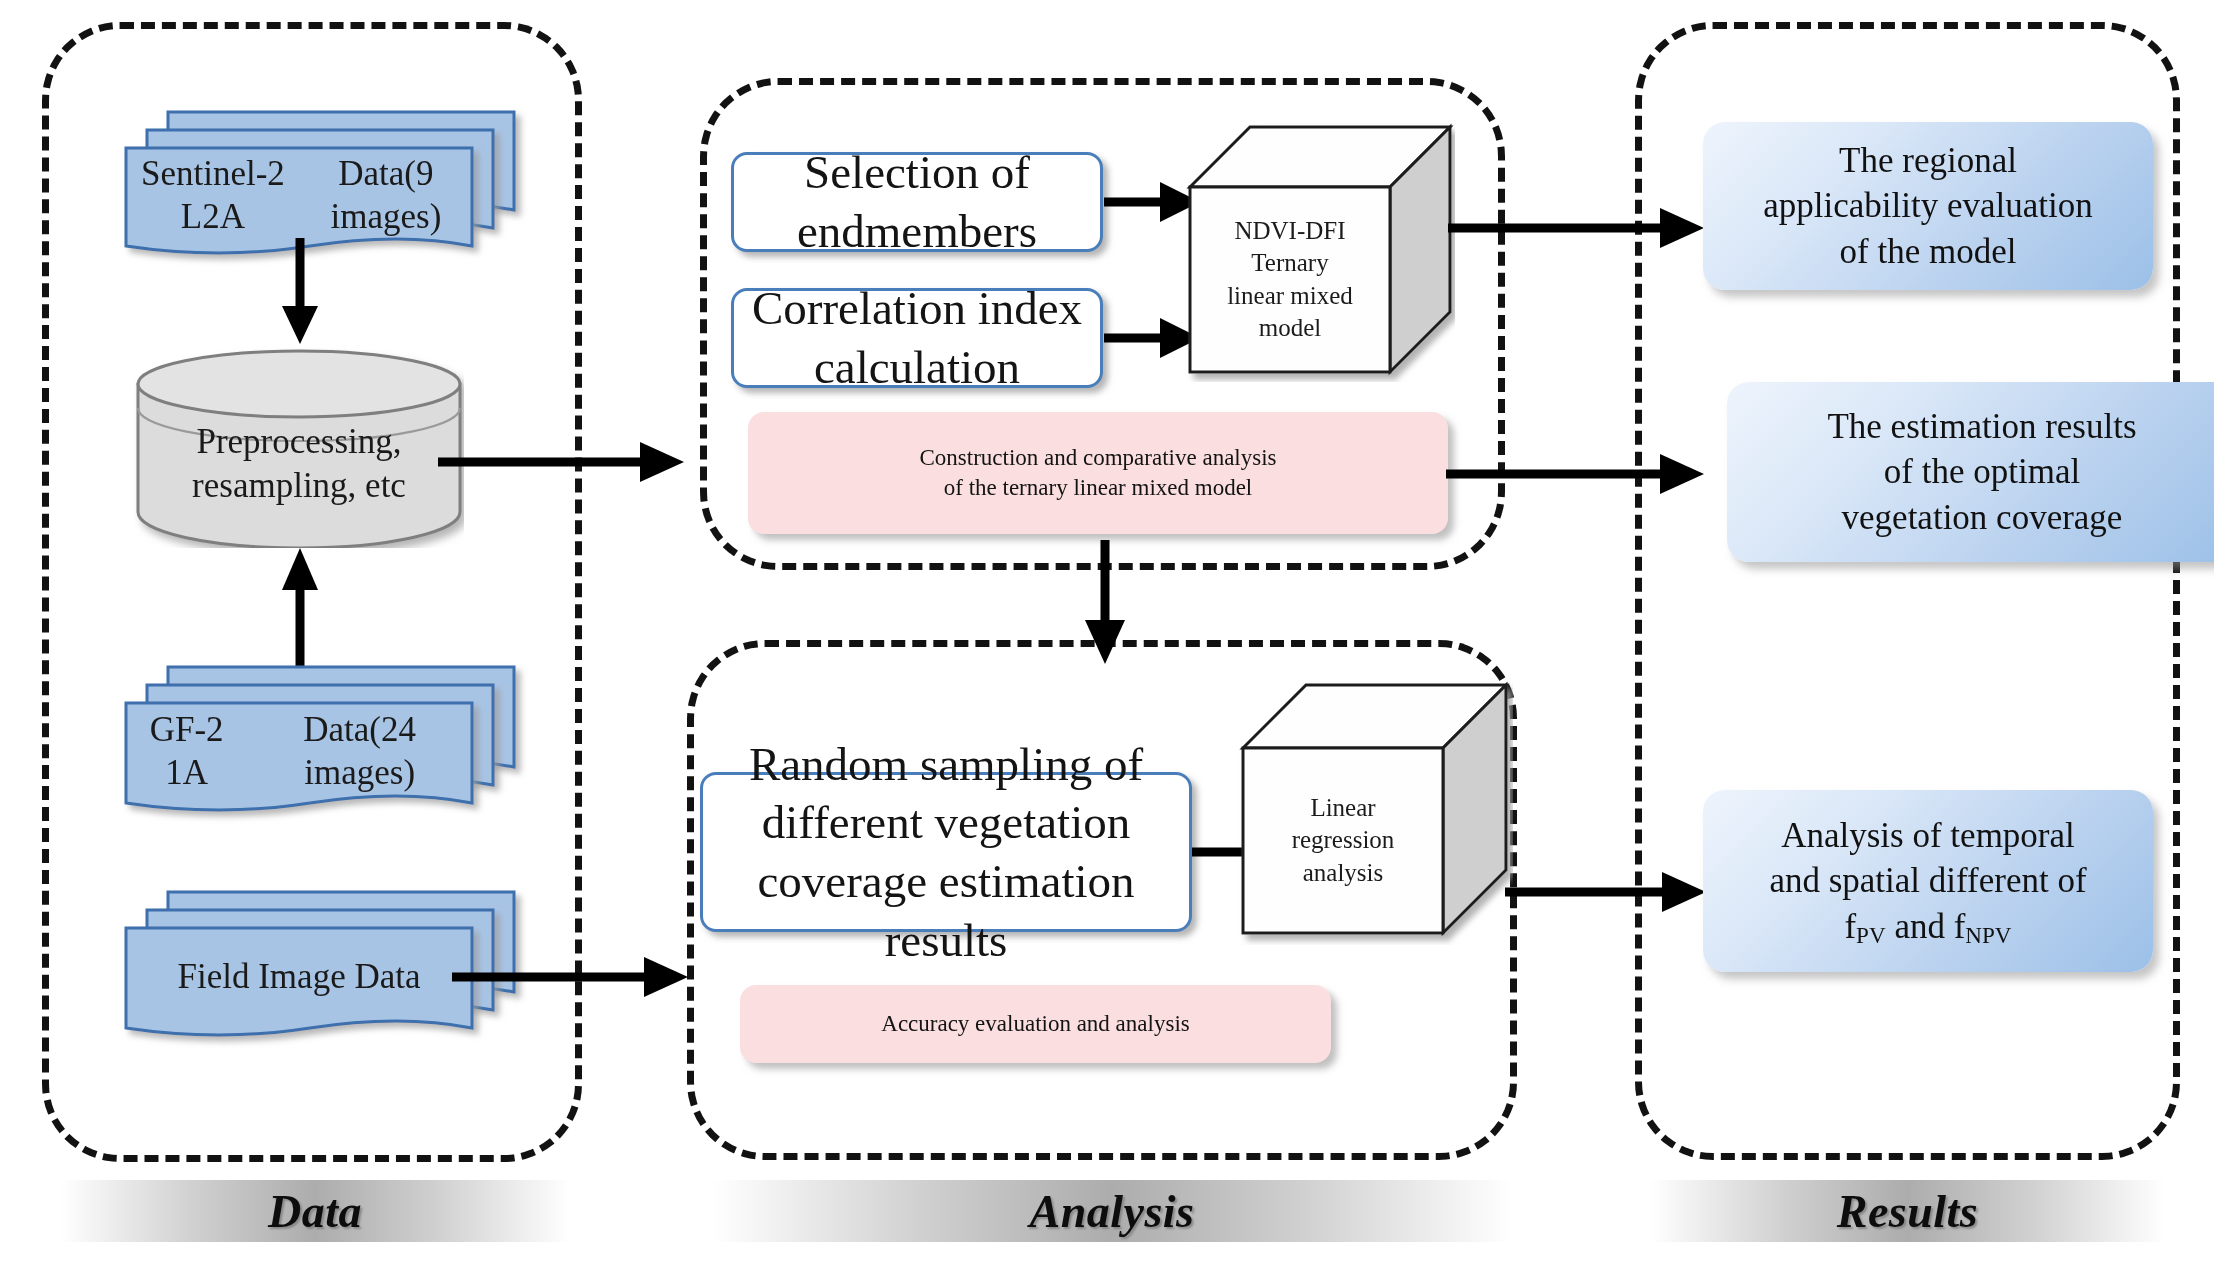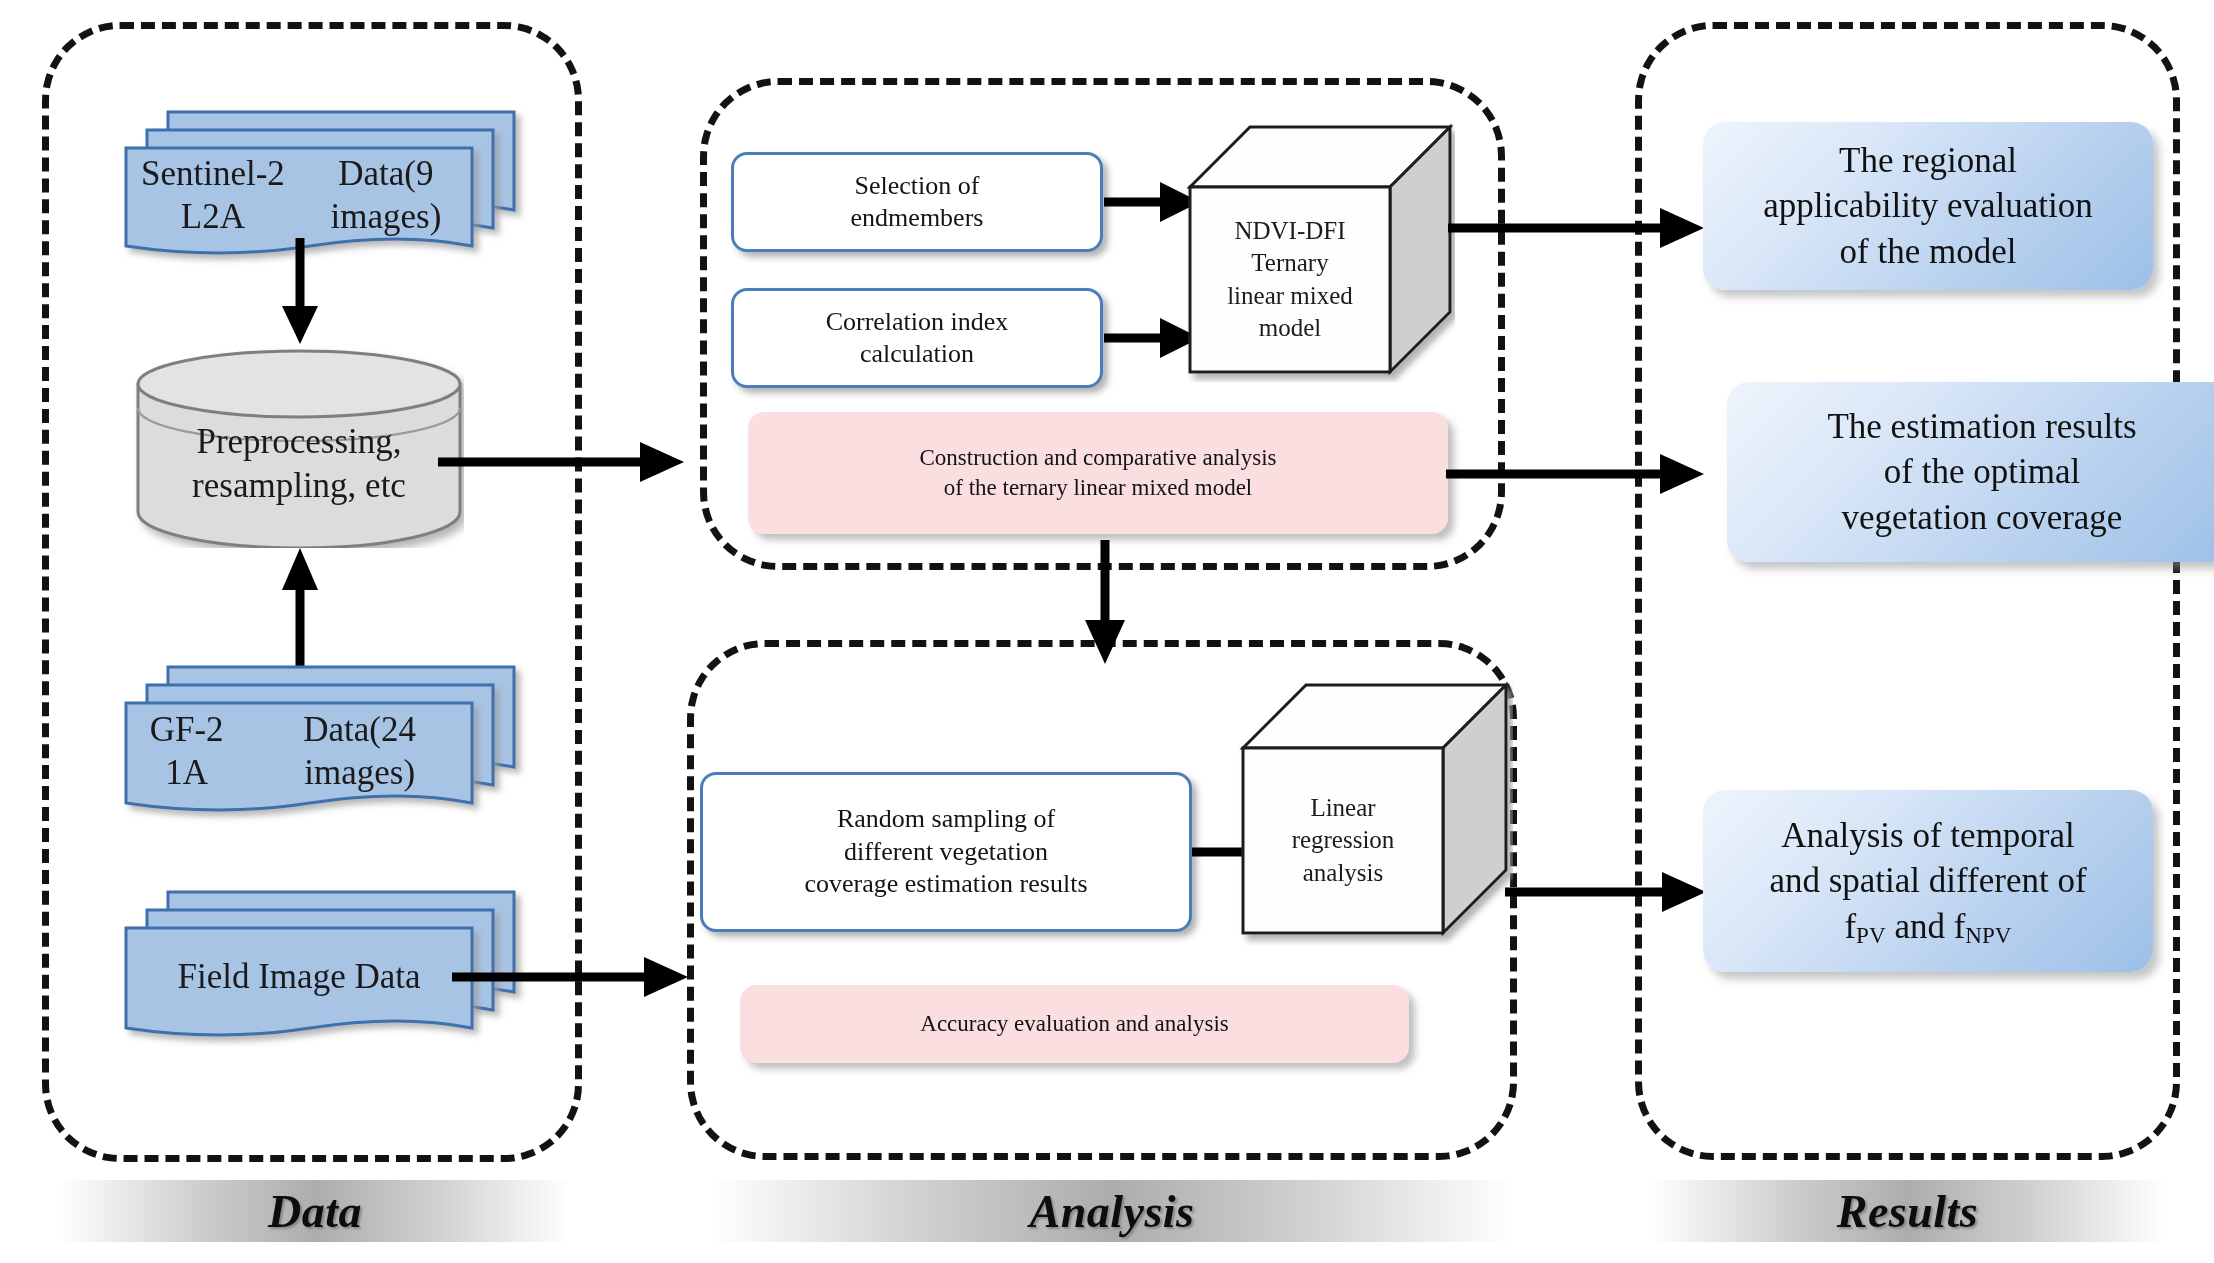--- a/index.html
+++ b/index.html
@@ -89,21 +89,21 @@
   .procbox {
     position: absolute;
     box-sizing: border-box;
     background: #ffffff;
     border: 3px solid #4a7ebb;
     border-radius: 16px;
     display: flex;
     align-items: center;
     justify-content: center;
     text-align: center;
-    font-size: 26px;
+    font-size: 47px;
     color: #141414;
     line-height: 1.25;
     box-shadow: 5px 5px 6px rgba(120,120,120,0.55);
     padding: 4px 10px;
   }
 
   
   .pinkbox {
     position: absolute;
     box-sizing: border-box;
@@ -369,21 +369,21 @@
     </div>
   </div>
 
   <div class="arrow" style="left:1505px; top:870px; width:205px; height:44px;">
     <svg width="205" height="44" viewBox="0 0 205 44">
       <line x1="0" y1="22" x2="165" y2="22" stroke="#000" stroke-width="9"></line>
       <polygon points="201,22 157,2 157,42" fill="#000"></polygon>
     </svg>
   </div>
 
-  <div class="pinkbox" style="left:740px; top:985px; width:669px; height:78px;">
+  <div class="pinkbox" style="left:740px; top:985px; width:591px; height:78px;">
     <div>Accuracy evaluation and analysis</div>
   </div>
 
   <div class="resultbox" style="left:1703px; top:122px; width:450px; height:168px;">
     <div>
       <div>The regional</div>
       <div>applicability evaluation</div>
       <div>of the model</div>
     </div>
   </div>

